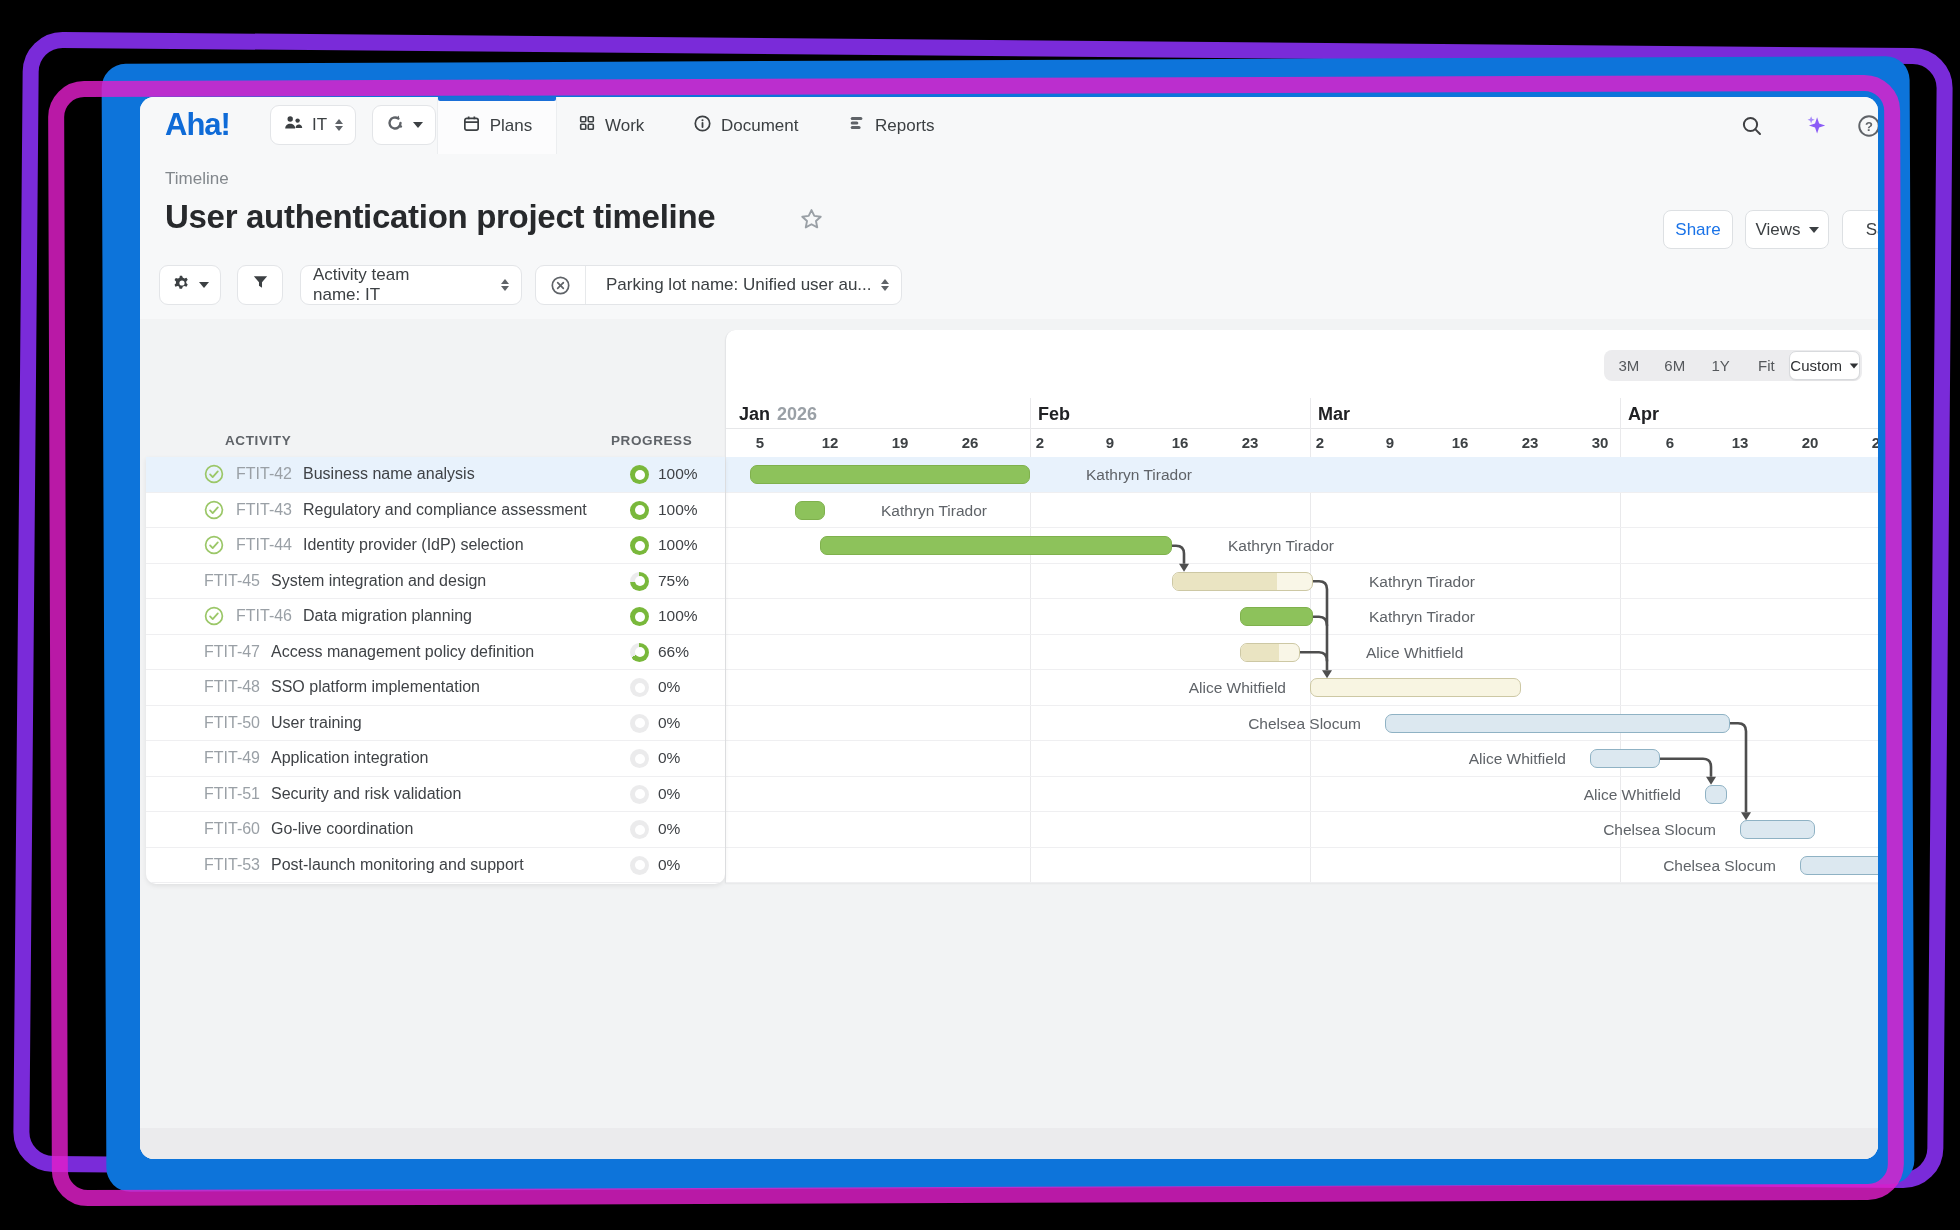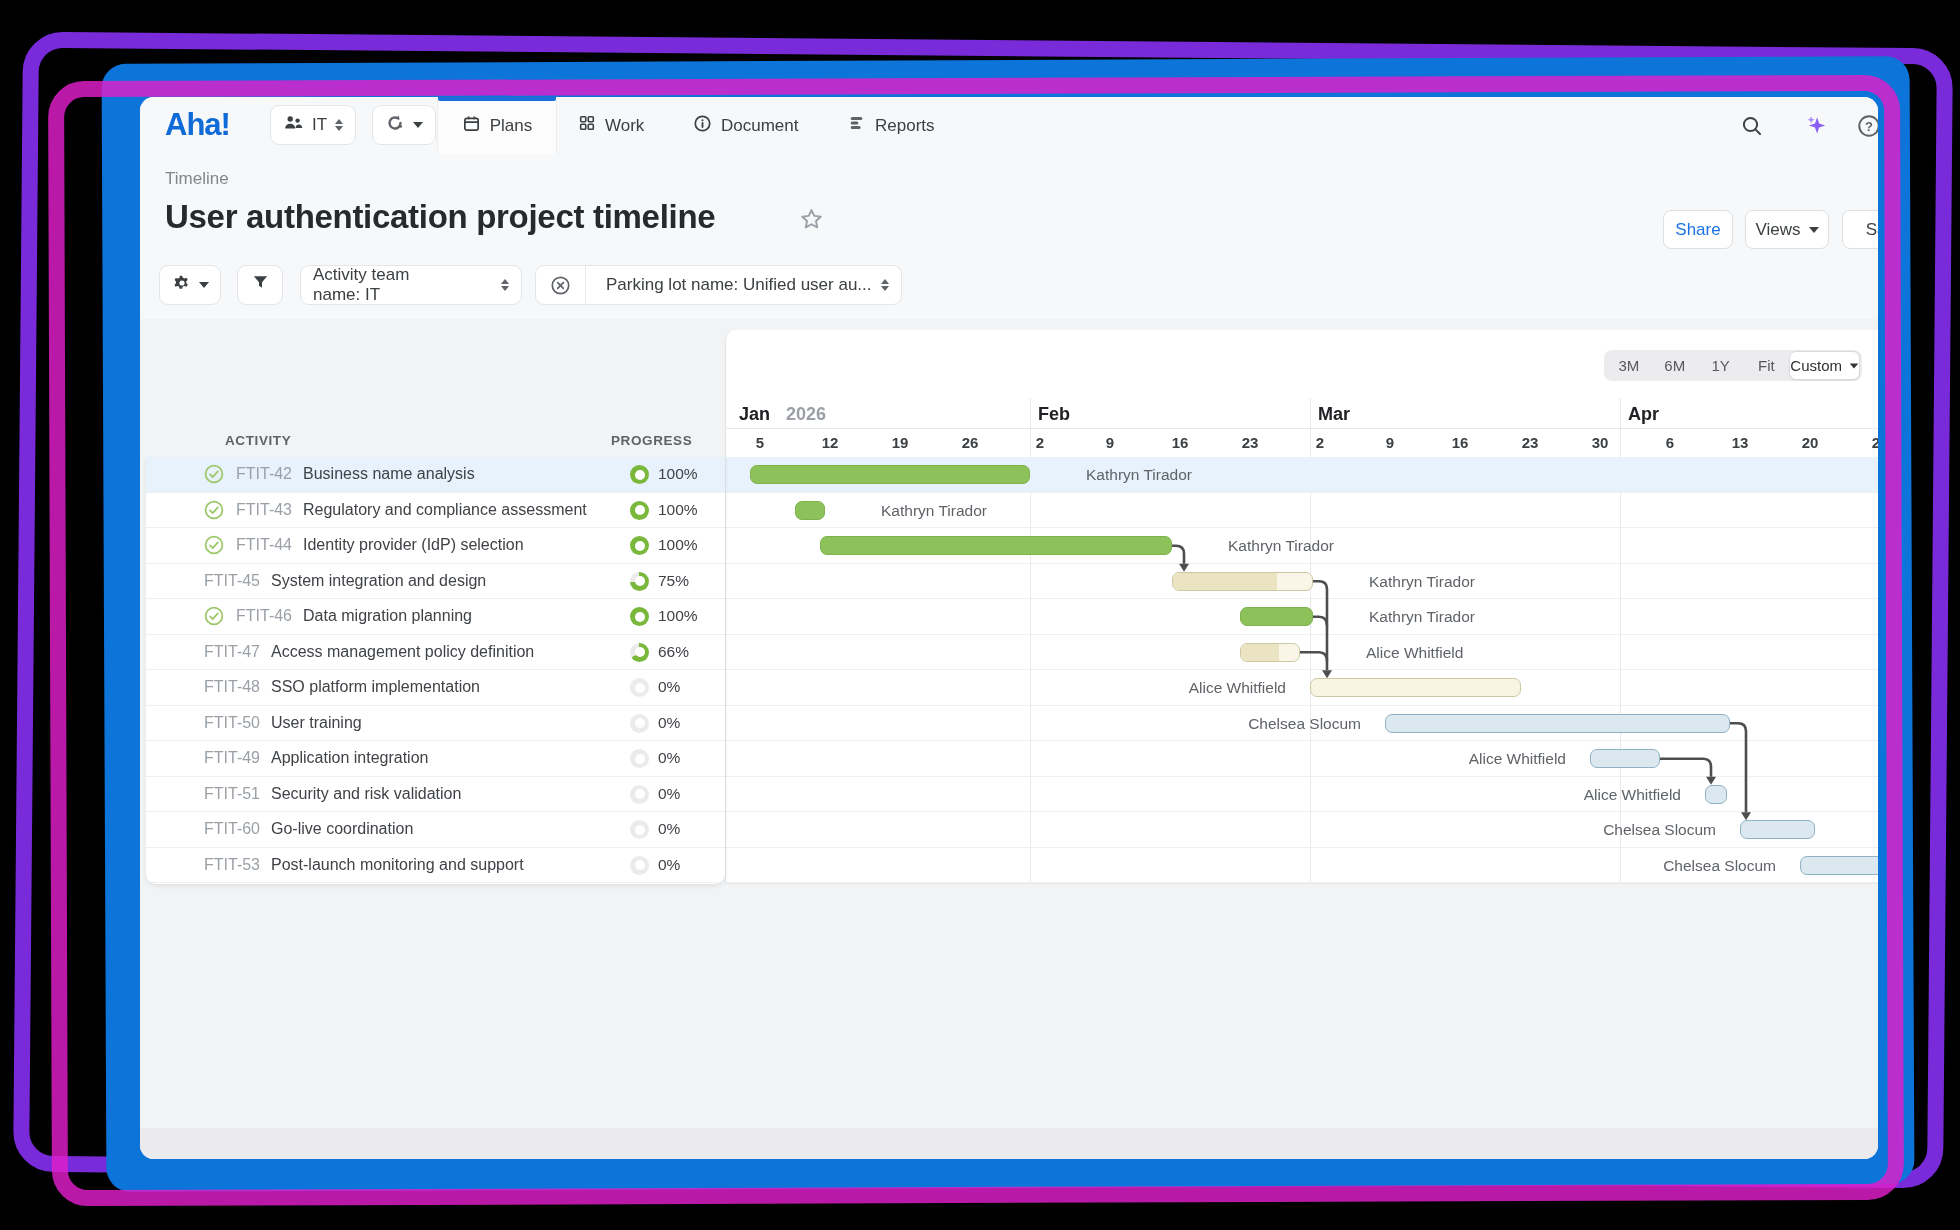--- a/index.html
+++ b/index.html
@@ -55,21 +55,21 @@
   .content{position:absolute;left:0;top:222px;width:100%;height:840px;background:#f2f3f4;}
   .footer-strip{position:absolute;left:0;bottom:0;width:100%;height:31px;background:#ebebed;}
 
   .range{position:absolute;left:1464px;top:31px;width:258px;height:31px;background:#ececee;border-radius:8px;display:flex;align-items:center;padding:2px;box-sizing:border-box;z-index:5;}
   .range .opt{flex:1;text-align:center;font-size:15px;color:#55585c;}
   .range .custom{flex:1.35;height:27px;background:#fff;border:1px solid #d8dadd;border-radius:7px;display:flex;align-items:center;justify-content:center;gap:7px;font-size:15px;color:#2f3134;box-shadow:0 1px 1px rgba(0,0,0,.05);}
   .range .custom .caret{border-top-color:#2f3134;transform:scale(.85);}
 
   .chart-panel{position:absolute;left:585px;top:11px;width:1153px;height:553px;background:#fff;border-left:1px solid #e4e5e7;border-top-left-radius:10px;overflow:hidden;box-shadow:0 1px 2px rgba(0,0,0,.05);}
   .m-label{position:absolute;top:74px;font-size:18px;font-weight:700;color:#202124;white-space:nowrap;}
-  .m-label .yr{font-weight:700;color:#9aa0a6;margin-left:16px;}
+  .m-label .yr{font-weight:700;color:#9aa0a6;margin-left:7px;}
   .tick{position:absolute;top:104px;transform:translateX(-50%);font-size:15px;font-weight:600;color:#3c4043;}
   .hdr-line{position:absolute;left:0;width:100%;height:1px;background:#e6e7e9;}
   .gridline{position:absolute;top:68px;width:1px;height:485px;background:#e9e9eb;}
   .crow{position:absolute;left:0;width:100%;height:35.5px;border-bottom:1px solid #efeff1;box-sizing:border-box;}
   .crow.sel{background:#e8f2fc;}
   .bar{position:absolute;height:19px;border-radius:7px;box-sizing:border-box;}
   .bar-done{background:#8dc25b;border:1px solid #7fb14d;}
   .bar-part{background:#f9f6e7;border:1px solid #cdc8a4;overflow:hidden;}
   .bar-part i{position:absolute;left:0;top:0;bottom:0;background:#eae4c2;display:block;}
   .bar-cream{background:#f8f5e2;border:1px solid #cdc8a4;}

